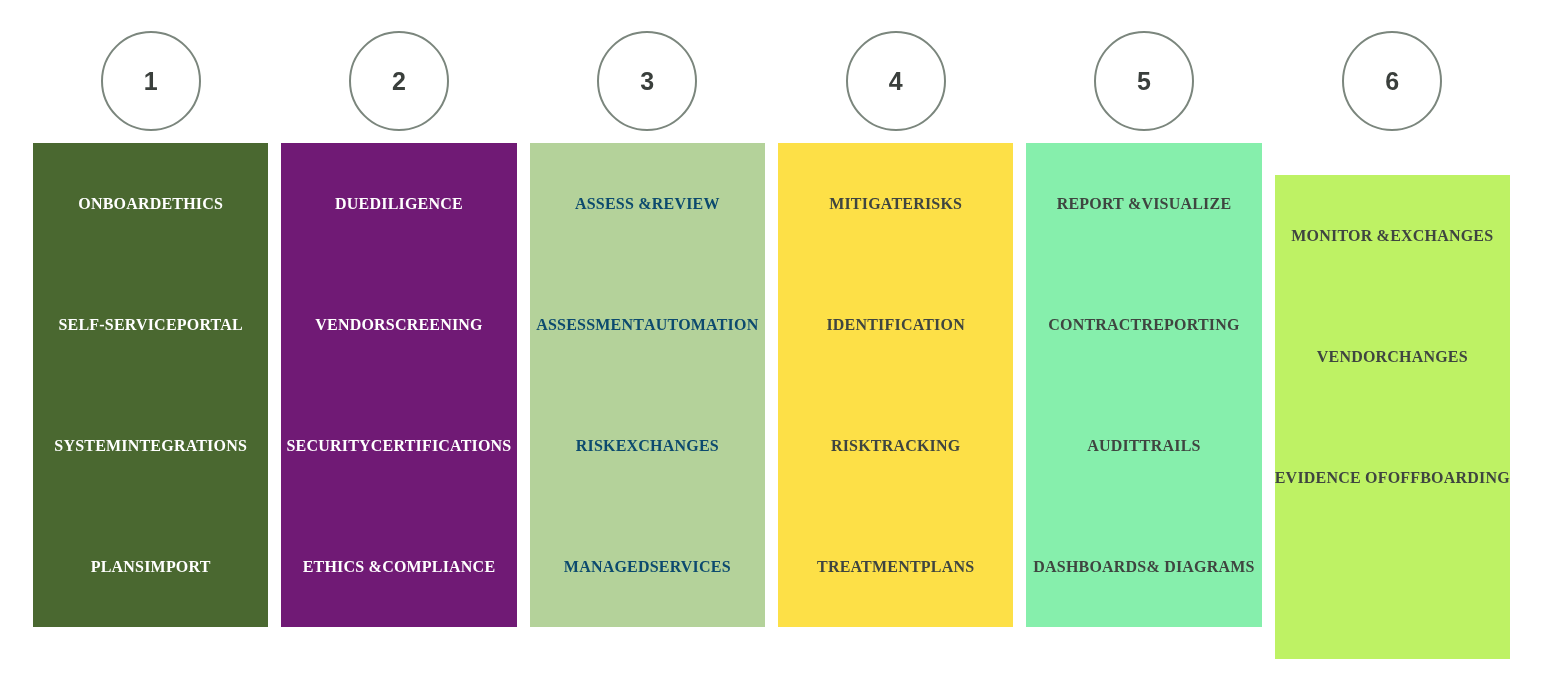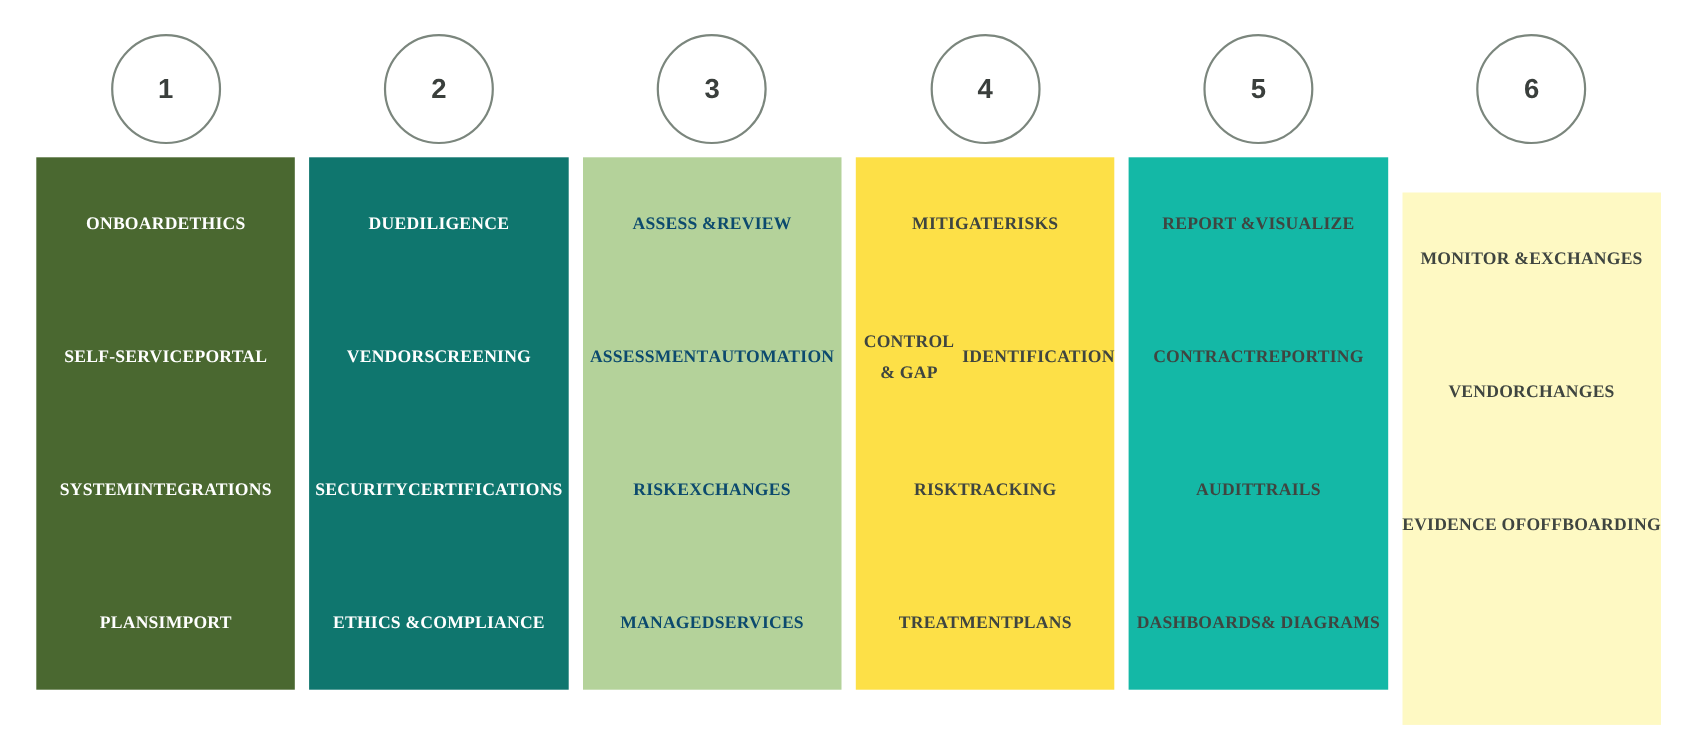--- a/index.html
+++ b/index.html
@@ -82,21 +82,21 @@
         <span>PLANS</span>
         <span>IMPORT</span>
       </div>
     </div>
   </div>
 
   <div class="stage">
     <div class="circle" style="border-color: rgb(123, 134, 125);">
       <span style="color: rgb(58, 63, 60);">2</span>
     </div>
-    <div class="panel" style="background: #0f766e; color: rgb(255, 255, 255);">
+    <div class="panel" style="background: #701a75; color: rgb(255, 255, 255);">
       <div class="cell">
         <span>DUE</span>
         <span>DILIGENCE</span>
       </div>
       <div class="cell">
         <span>VENDOR</span>
         <span>SCREENING</span>
       </div>
       <div class="cell">
         <span>SECURITY</span>
@@ -136,39 +136,38 @@
   <div class="stage">
     <div class="circle" style="border-color: rgb(123, 134, 125);">
       <span style="color: rgb(58, 63, 60);">4</span>
     </div>
     <div class="panel" style="background: #fde047; color: rgb(63, 69, 64);">
       <div class="cell">
         <span>MITIGATE</span>
         <span>RISKS</span>
       </div>
       <div class="cell">
-        <span>CONTROL &amp; GAP</span>
         <span>IDENTIFICATION</span>
       </div>
       <div class="cell">
         <span>RISK</span>
         <span>TRACKING</span>
       </div>
       <div class="cell">
         <span>TREATMENT</span>
         <span>PLANS</span>
       </div>
     </div>
   </div>
 
   <div class="stage">
     <div class="circle" style="border-color: rgb(123, 134, 125);">
       <span style="color: rgb(58, 63, 60);">5</span>
     </div>
-    <div class="panel" style="background: #14b8a6; color: rgb(63, 69, 64);">
+    <div class="panel" style="background: #86efac; color: rgb(63, 69, 64);">
       <div class="cell">
         <span>REPORT &amp;</span>
         <span>VISUALIZE</span>
       </div>
       <div class="cell">
         <span>CONTRACT</span>
         <span>REPORTING</span>
       </div>
       <div class="cell">
         <span>AUDIT</span>
@@ -178,21 +177,21 @@
         <span>DASHBOARDS</span>
         <span>&amp; DIAGRAMS</span>
       </div>
     </div>
   </div>
 
   <div class="stage">
     <div class="circle" style="border-color: rgb(123, 134, 125);">
       <span style="color: rgb(58, 63, 60);">6</span>
     </div>
-    <div class="panel" style="background: #fef9c3; color: rgb(63, 69, 64); margin-top: 44px;">
+    <div class="panel" style="background: #bef264; color: rgb(63, 69, 64); margin-top: 44px;">
       <div class="cell">
         <span>MONITOR &amp;</span>
         <span>EXCHANGES</span>
       </div>
       <div class="cell">
         <span>VENDOR</span>
         <span>CHANGES</span>
       </div>
       <div class="cell">
         <span>EVIDENCE OF</span>

